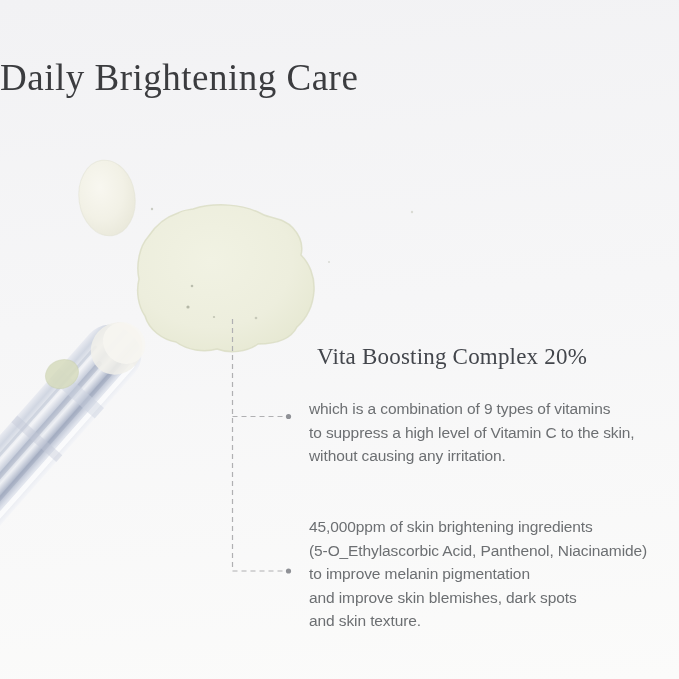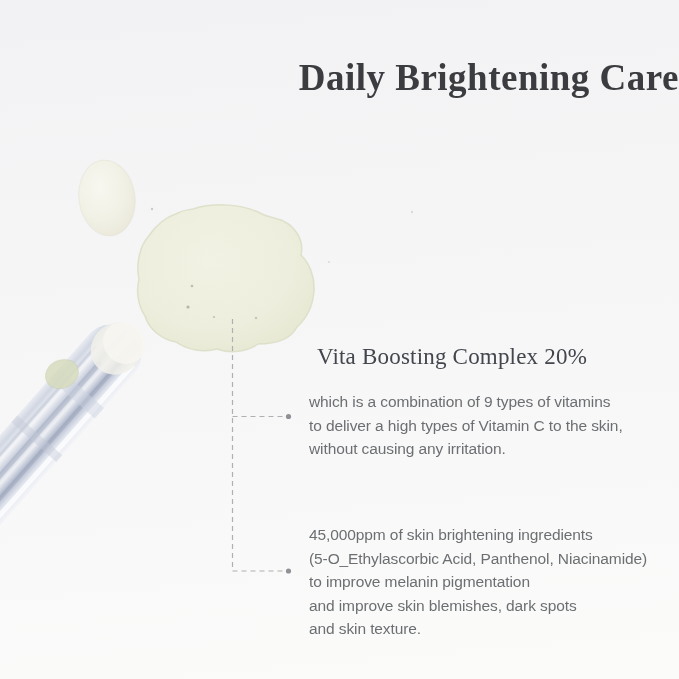--- a/index.html
+++ b/index.html
@@ -5,41 +5,41 @@
   html,body{margin:0;padding:0;}
   .canvas{
     position:relative;
     width:679px;height:679px;
     overflow:hidden;
     background:linear-gradient(175deg,#f2f2f4 0%,#f6f6f7 45%,#fbfbfa 100%);
     font-family:"Liberation Sans",sans-serif;
   }
   .title{
     position:absolute;top:56px;left:0;width:100%;
-    text-align:right;
+    text-align:left;
     font-family:"Liberation Serif",serif;
     font-size:37px;
-    font-weight:700;
+    font-weight:400;
     letter-spacing:0.5px;
     color:#3b3c3f;
   }
   .scene{position:absolute;top:0;left:0;}
   .callout{position:absolute;left:309px;}
   .callout-1{top:336px;}
   .callout-2{top:511px;}
   .callout h2{
     margin:8px;
     font-family:"Liberation Serif",serif;
     font-weight:400;
     font-size:23px;
     letter-spacing:0.2px;
     color:#43464c;
   }
-  .para{margin-top:20px;}
-  .callout-2 .para{margin-top:12px;}
+  .para{margin-top:27px;}
+  .callout-2 .para{margin-top:4px;}
   .para .line{
     font-size:15.5px;
     line-height:23.5px;
     letter-spacing:-0.1px;
     color:#6c6f72;
     white-space:nowrap;
   }
 </style>
 </head>
 <body>
@@ -121,21 +121,21 @@
     <circle cx="288.5" cy="416.5" r="2.6" fill="#8f9196"></circle>
     <circle cx="288.5" cy="571" r="2.6" fill="#8f9196"></circle>
   </svg>
 
   <div class="title">Daily Brightening Care</div>
 
   <div class="callout callout-1">
     <h2>Vita Boosting Complex 20%</h2>
     <div class="para">
       <div class="line">which is a combination of 9 types of vitamins</div>
-      <div class="line">to deliver a high types of Vitamin C to the skin,</div>
+      <div class="line">to suppress a high level of Vitamin C to the skin,</div>
       <div class="line">without causing any irritation.</div>
     </div>
   </div>
 
   <div class="callout callout-2">
     <div class="para">
       <div class="line">45,000ppm of skin brightening ingredients</div>
       <div class="line">(5-O_Ethylascorbic Acid, Panthenol, Niacinamide)</div>
       <div class="line">to improve melanin pigmentation</div>
       <div class="line">and improve skin blemishes, dark spots</div>

